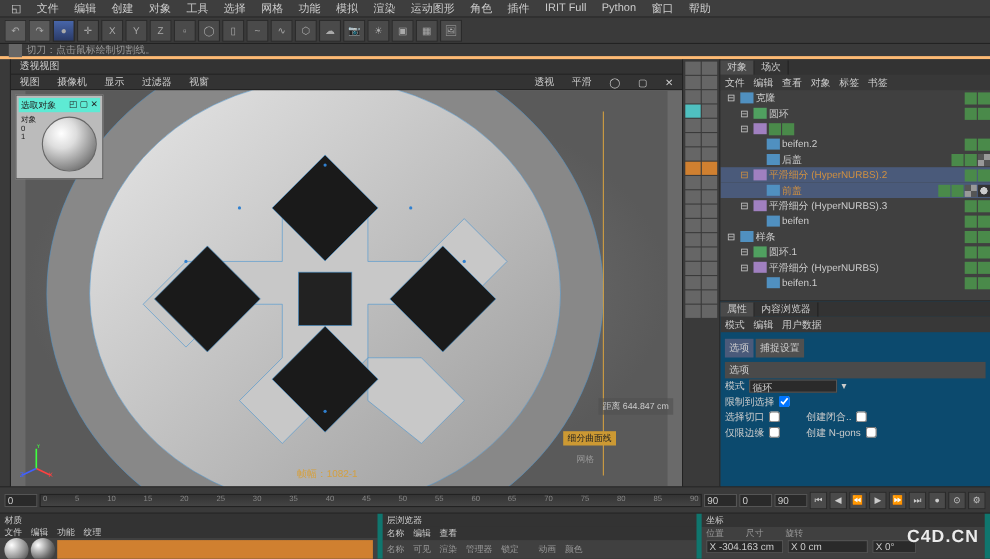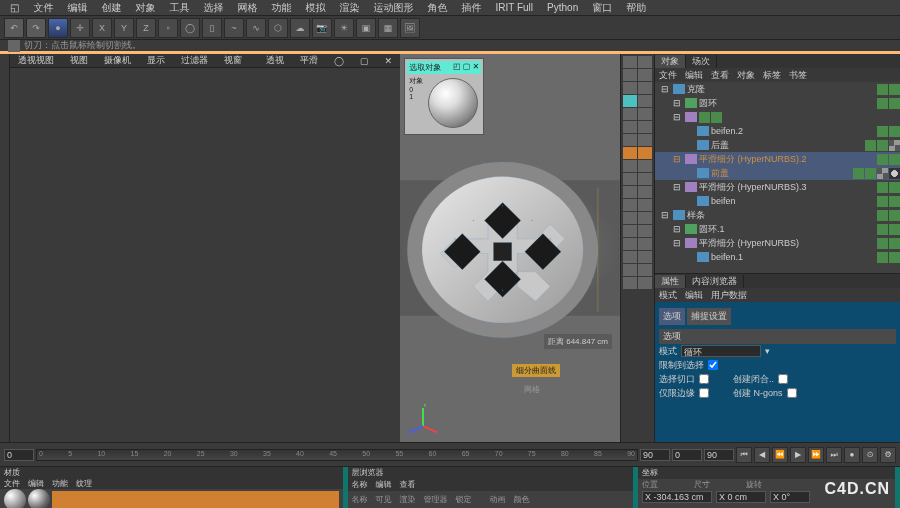--- a/index.html
+++ b/index.html
@@ -17,21 +17,21 @@
 
 
 .infobar { height: 14px; background: #3a3a3a; display: flex; align-items: center; padding: 0 8px; font-size: 9px; color: #999; border-bottom: 3px solid #fdba74; }
 .infobar .icon { width: 12px; height: 12px; background: #666; margin-right: 4px; }
 
 
 .main { display: flex; height: 388px; }
 .left-tools { width: 10px; background: #3a3a3a; border-right: 1px solid #222; }
 
 
-.viewport-wrap { flex: 1; display: flex; }
+.viewport-wrap { flex: 1; display: flex; flex-direction: column; }
 .vp-tabs { height: 14px; background: #333; display: flex; align-items: center; padding: 0 4px; gap: 8px; font-size: 9px; border-bottom: 1px solid #222; }
 .vp-tabs span { padding: 0 4px; }
 .viewport { flex: 1; background: #6a6a6a; position: relative; overflow: hidden; }
 
 
 .model { position: absolute; inset: 0; }
 .model svg { width: 100%; height: 100%; }
 
 
 .mat-preview { position: absolute; top: 4px; left: 4px; width: 80px; background: #bbb; border: 1px solid #555; padding: 2px; font-size: 8px; color: #222; }
@@ -596,27 +596,27 @@
         <span style="margin-right: 16px;">锁定</span>
         <span style="margin-right: 6px;">动画</span>
         <span style="margin-right: 6px;">颜色</span>
       </div>
   </div>
   <div class="bot-panel" style="flex:0.9">
     <div class="bot-tabs">
         <span class="active">坐标</span>
       </div>
     <div class="bot-body" style="flex-direction:column;align-items:stretch;gap:1px">
-      <div style="display:flex;gap:36px;color:#999">
+      <div style="display:flex;gap:20px;color:#999">
         <span>位置</span>
         <span>尺寸</span>
         <span>旋转</span>
       </div>
       <div style="display:flex;gap:4px">
         <div class="attr-input" style="width:70px">X -304.163 cm</div>
-        <div class="attr-input" style="width:50px">X 0 cm</div>
+        <div class="attr-input" style="width:73px">X 0 cm</div>
         <div class="attr-input" style="width:40px">X 0°</div>
       </div>
     </div>
   </div>
 </div>
 
 <div class="watermark">C4D.CN</div>
 
 </body></html>

